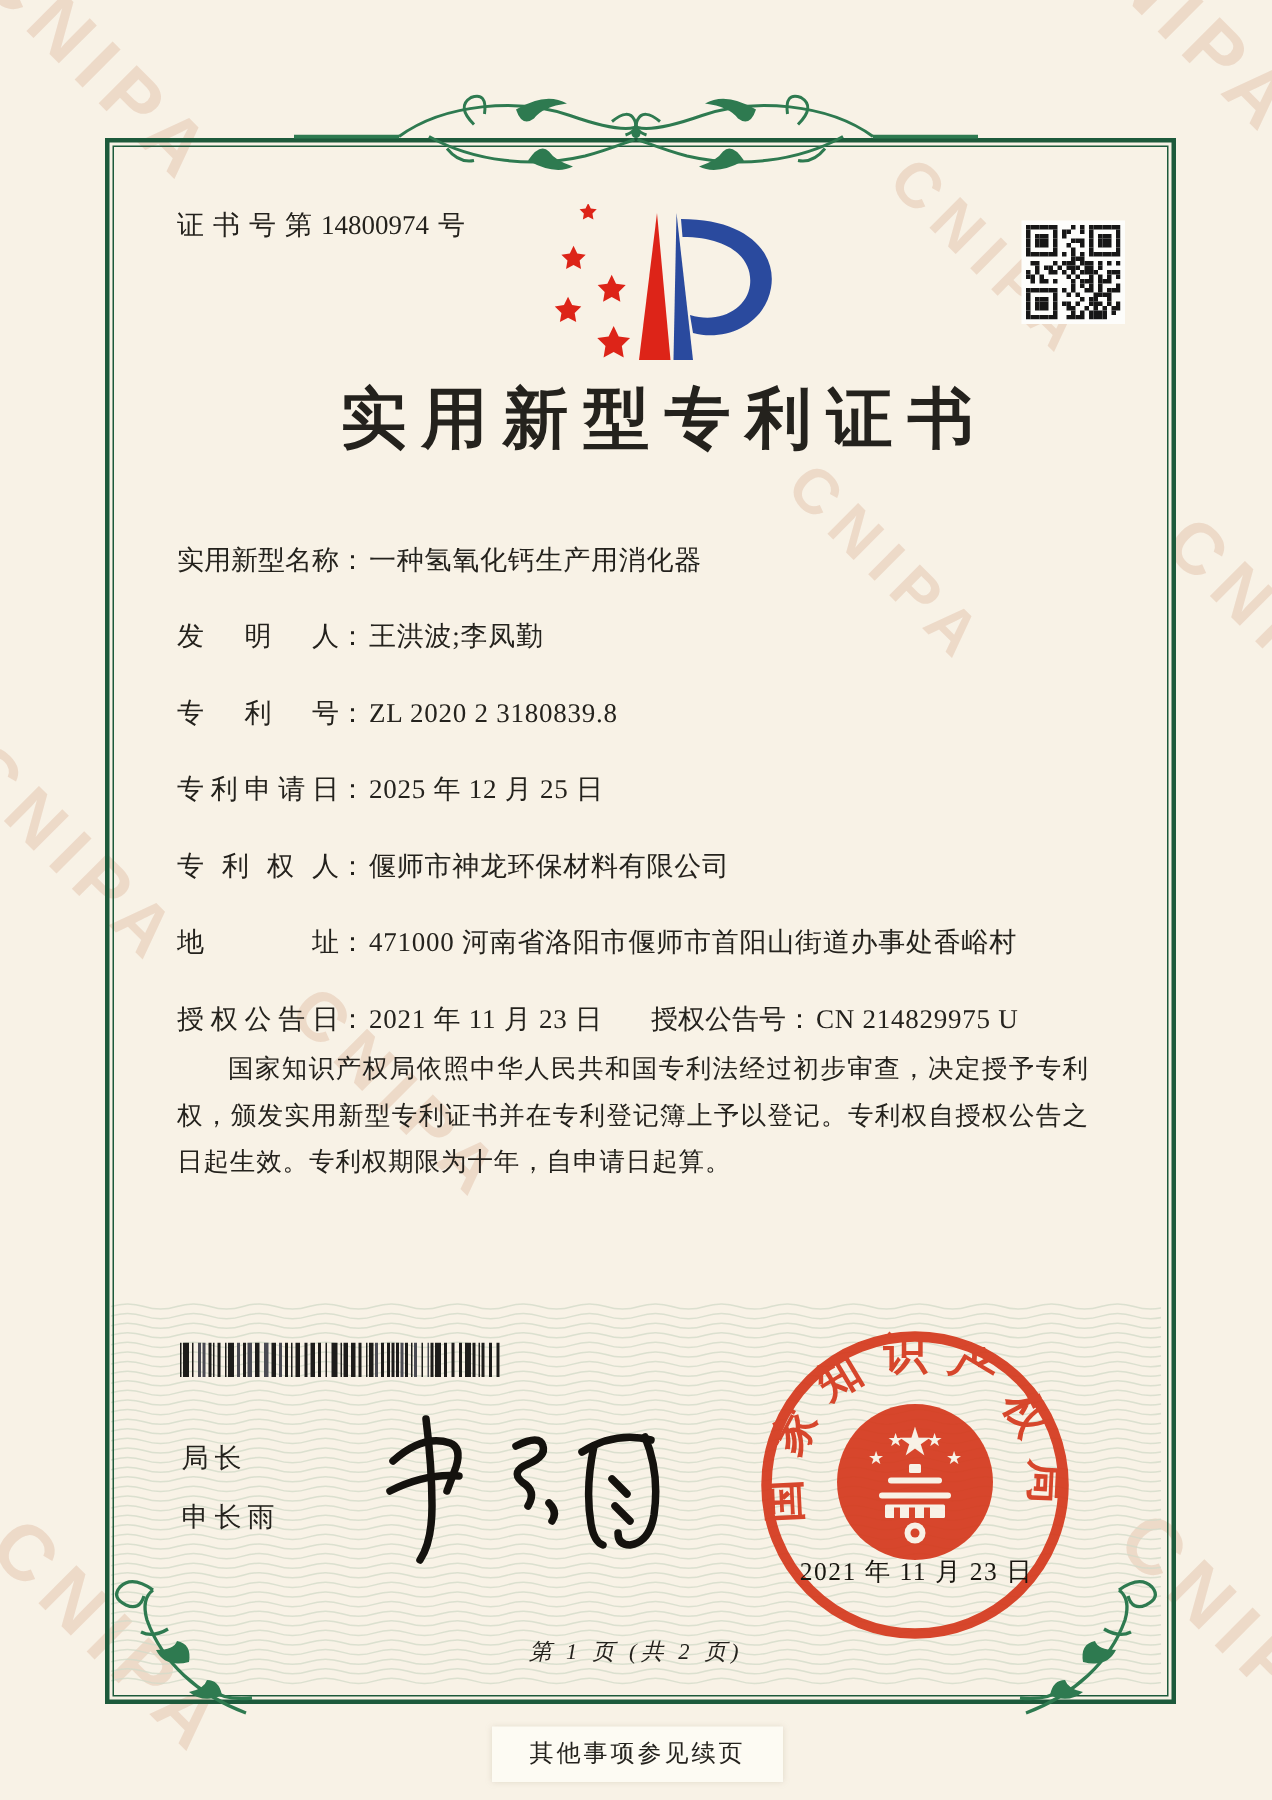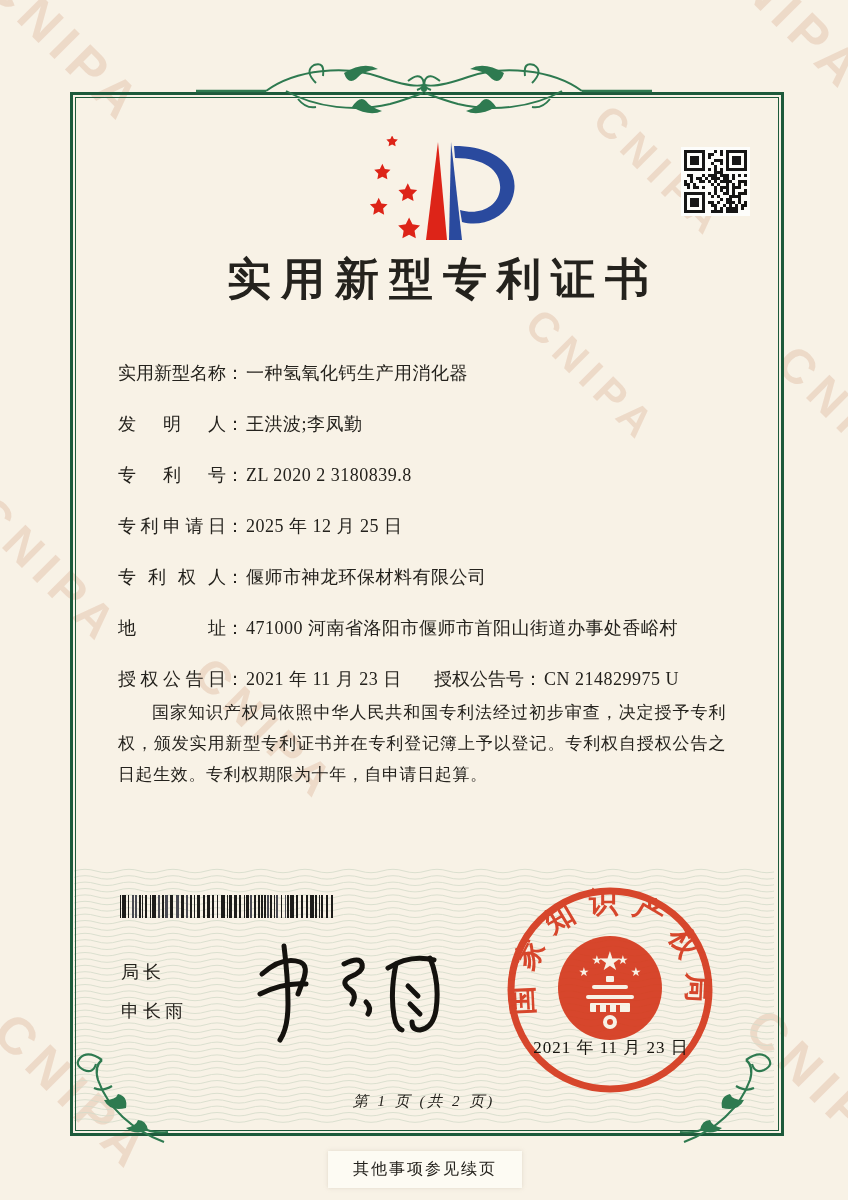--- a/index.html
+++ b/index.html
@@ -160,20 +160,23 @@
     <g stroke="#2e7a50" fill="none" stroke-width="2.2">
       <path d="M4 86 q18 2 28 -6"></path>
       <path d="M8 96 C 40 84 64 62 74 34 q4 -14 -4 -20"></path>
       <path d="M70 14 q14 -10 22 -2 q6 7 -4 12 q-9 4 -12 -6"></path>
       <path d="M46 62 q16 4 22 -8 q-12 0 -14 -6 q-10 2 -8 14" fill="#2e7a50" stroke="none"></path>
       <path d="M24 84 q12 6 22 -2 q-10 -2 -12 -8 q-8 0 -10 10" fill="#2e7a50" stroke="none"></path>
       <path d="M60 40 q10 6 18 2"></path>
     </g>
   </svg>
 
+  <div class="cert-no">
+    <span class="sp">证书号第</span><span>14800974</span><span class="sp" style="padding-left:6px;">号</span>
+  </div>
 
   <svg class="logo" width="182" height="120" viewBox="0 0 182 120">
     <g fill="#dd2418">
       <path d="M88 6 L97 104 L76 104 Z"></path>
       <path d="M62 28 l3.2 6.6 7.2 1 -5.2 5.1 1.2 7.2 -6.4 -3.4 -6.4 3.4 1.2 -7.2 -5.2 -5.1 7.2 -1 Z" transform="translate(8,-16) scale(0.55)"></path>
       <path d="M62 28 l3.2 6.6 7.2 1 -5.2 5.1 1.2 7.2 -6.4 -3.4 -6.4 3.4 1.2 -7.2 -5.2 -5.1 7.2 -1 Z" transform="translate(-16,6) scale(0.78)"></path>
       <path d="M62 28 l3.2 6.6 7.2 1 -5.2 5.1 1.2 7.2 -6.4 -3.4 -6.4 3.4 1.2 -7.2 -5.2 -5.1 7.2 -1 Z" transform="translate(2,22) scale(0.9)"></path>
       <path d="M62 28 l3.2 6.6 7.2 1 -5.2 5.1 1.2 7.2 -6.4 -3.4 -6.4 3.4 1.2 -7.2 -5.2 -5.1 7.2 -1 Z" transform="translate(-24,38) scale(0.85)"></path>
       <path d="M62 28 l3.2 6.6 7.2 1 -5.2 5.1 1.2 7.2 -6.4 -3.4 -6.4 3.4 1.2 -7.2 -5.2 -5.1 7.2 -1 Z" transform="translate(-6,52) scale(1.05)"></path>
     </g>

